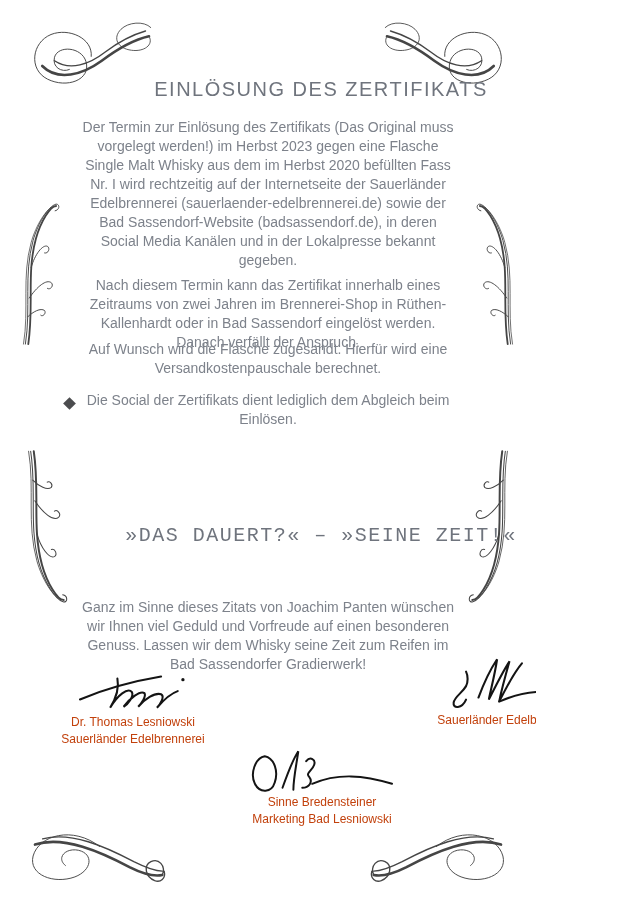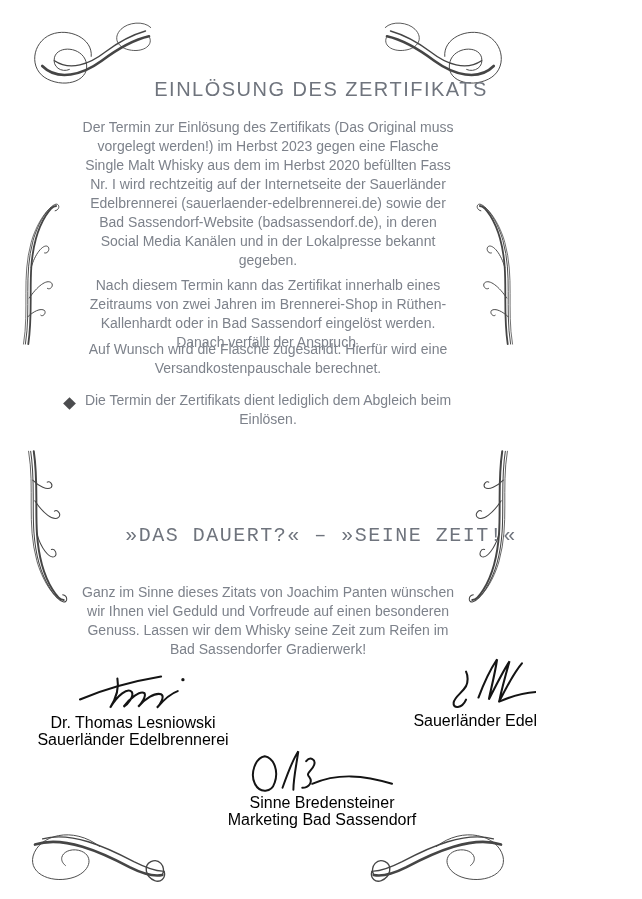--- a/index.html
+++ b/index.html
@@ -50,23 +50,23 @@
     background: #4b4c4e;
     transform: rotate(45deg);
   }
   .sig-block {
     position: absolute;
     width: 220px;
     text-align: center;
   }
   .sig-svg { display: block; margin: 0 auto; }
   .sig-name, .sig-org {
-    font-size: 16px;
+    font-size: 12px;
     line-height: 17px;
-    color: #000000;
+    color: #c2410c;
     font-weight: 300;
   }
   .defs-holder { position: absolute; width: 0; height: 0; overflow: hidden; }
 </style>
 </head>
 <body>
 
 <div class="page">
 
   <svg class="defs-holder" aria-hidden="true">
@@ -136,24 +136,24 @@
       <use href="#vineFlourish"></use>
     </svg>
 
   <div class="diamond" style="left:65px; top:399px;"></div>
   <div class="diamond" style="left:561px; top:399px;"></div>
 
   <h1 class="heading" style="top:78px;">EINLÖSUNG DES ZERTIFIKATS</h1>
   <p class="para" style="top:118px;">Der Termin zur Einlösung des Zertifikats (Das Original muss vorgelegt werden!) im Herbst 2023 gegen eine Flasche Single Malt Whisky aus dem im Herbst 2020 befüllten Fass Nr. I wird rechtzeitig auf der Internetseite der Sauerländer Edelbrennerei (sauerlaender-edelbrennerei.de) sowie der Bad Sassendorf-Website (badsassendorf.de), in deren Social Media Kanälen und in der Lokalpresse bekannt gegeben.</p>
   <p class="para" style="top:256px;margin-top:20px;">Nach diesem Termin kann das Zertifikat innerhalb eines Zeitraums von zwei Jahren im Brennerei-Shop in Rüthen-Kallenhardt oder in Bad Sassendorf eingelöst werden. Danach verfällt der Anspruch.</p>
   <p class="para" style="top:340px;text-align:center;">Auf Wunsch wird die Flasche zugesandt. Hierfür wird eine Versandkostenpauschale berechnet.</p>
-  <p class="para" style="top:391px;">Die Termin der Zertifikats dient lediglich dem Abgleich beim Einlösen.</p>
+  <p class="para" style="top:391px;">Die Social der Zertifikats dient lediglich dem Abgleich beim Einlösen.</p>
 
   <h2 class="heading" style="top:524px;font-family:Liberation Mono, monospace;">»DAS DAUERT?« – »SEINE ZEIT!«</h2>
-  <p class="para" style="top:583px;">Ganz im Sinne dieses Zitats von Joachim Panten wünschen wir Ihnen viel Geduld und Vorfreude auf einen besonderen Genuss. Lassen wir dem Whisky seine Zeit zum Reifen im Bad Sassendorfer Gradierwerk!</p>
+  <p class="para" style="top:598px;">Ganz im Sinne dieses Zitats von Joachim Panten wünschen wir Ihnen viel Geduld und Vorfreude auf einen besonderen Genuss. Lassen wir dem Whisky seine Zeit zum Reifen im Bad Sassendorfer Gradierwerk!</p>
 
   <div class="sig-block" style="left:23px; top:662px;">
     <svg class="sig-svg" width="120" height="52" viewBox="0 0 110 50">
         <use href="#sigLesniowski"></use>
       </svg>
     <div class="sig-name">Dr. Thomas Lesniowski</div>
     <div class="sig-org">Sauerländer Edelbrennerei</div>
   </div>
 
   <div class="sig-block" style="left:399px; top:652px;">
@@ -161,16 +161,16 @@
         <use href="#sigWellhausen"></use>
       </svg>
     <div class="sig-org">Sauerländer Edelbrennerei</div>
   </div>
 
   <div class="sig-block" style="left:212px; top:744px;">
     <svg class="sig-svg" width="150" height="50" viewBox="0 0 152 50">
         <use href="#sigBredensteiner"></use>
       </svg>
     <div class="sig-name">Sinne Bredensteiner</div>
-    <div class="sig-org">Marketing Bad Sassendorf</div>
+    <div class="sig-org">Marketing Bad Lesniowski</div>
   </div>
 
 </div>
 
 </body></html>

